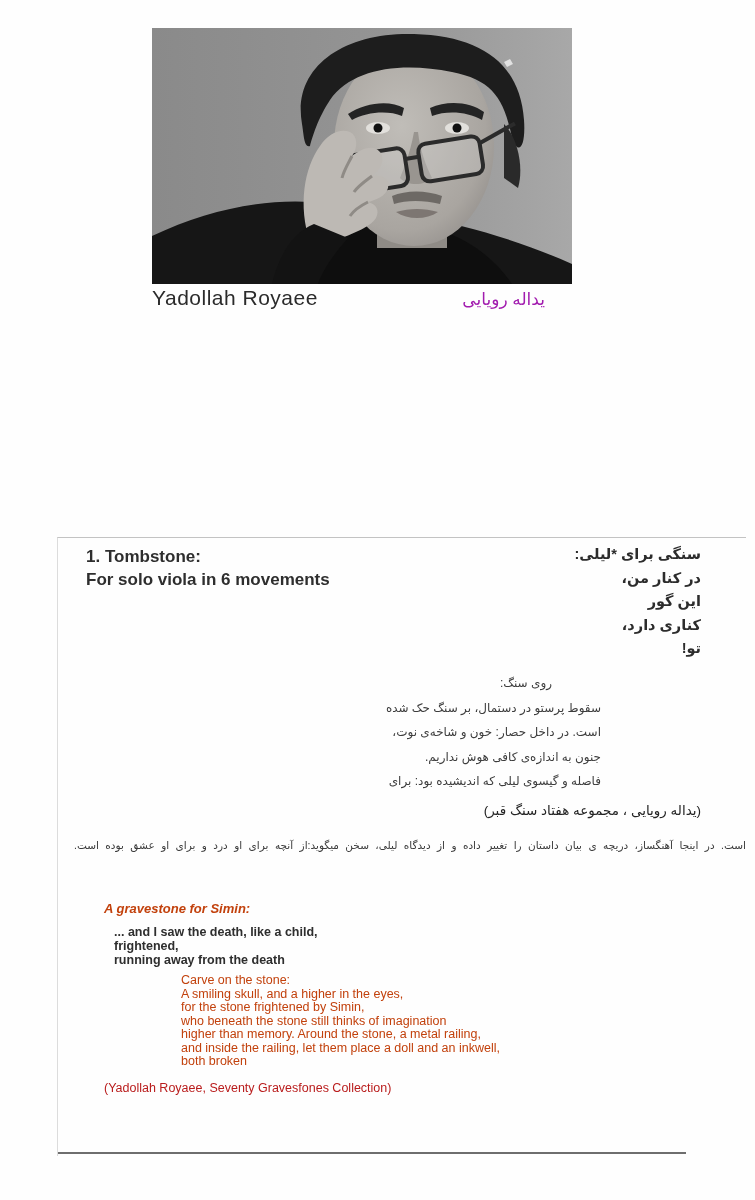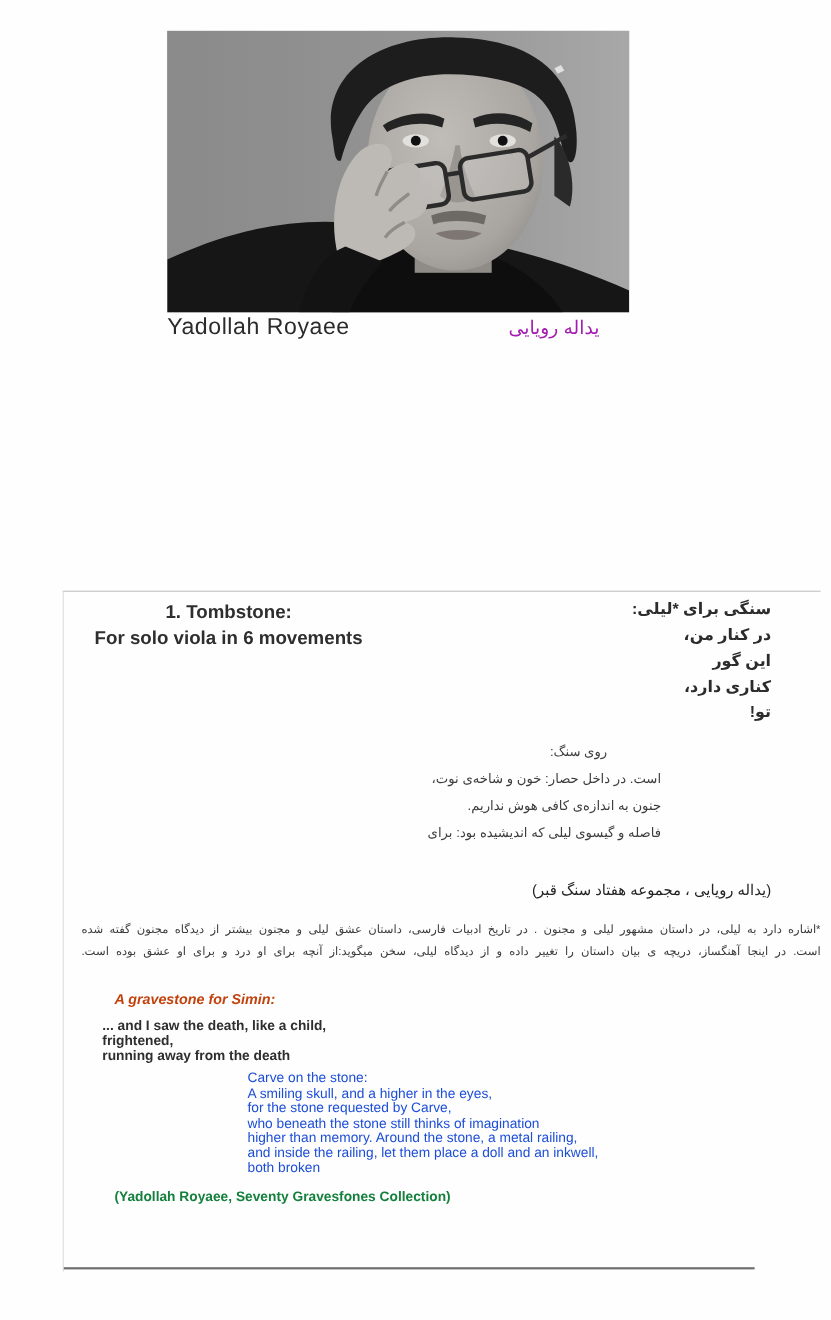--- a/index.html
+++ b/index.html
@@ -31,21 +31,21 @@
     left:57px;top:537px;width:688px;height:618px;
     border-top:1px solid #c3c3c3;
     border-left:1px solid #dcdcdc;
     background:#fefefe;
   }
   .card-bottom-line{
     left:0;top:614px;width:628px;height:2px;background:#6e6e6e;
   }
 
   .title-en{
-    left:28px;top:7px;font-size:17px;font-weight:bold;color:#2e2e2e;line-height:23px;text-align:center;
+    left:28px;top:7px;font-size:17px;font-weight:bold;color:#2e2e2e;line-height:23px;
   }
 
   .fa-header{
     right:45px;top:5px;direction:rtl;text-align:right;
     font-size:14.5px;font-weight:bold;color:#2c2c2c;line-height:23.5px;
   }
 
   .fa-poem{
     right:145px;top:133px;width:250px;direction:rtl;text-align:right;
     font-size:12px;color:#3d3d3d;line-height:24.5px;
@@ -60,27 +60,27 @@
   .footnote{
     left:16px;top:297px;width:672px;direction:rtl;
     font-size:10.5px;color:#3a3a3a;line-height:20px;
   }
   .footnote .fn-line{text-align:justify;text-align-last:justify;white-space:nowrap;overflow:hidden;}
 
   .en-poem-heading{
     left:46px;top:363px;font-size:13px;font-weight:bold;font-style:italic;color:#c2410c;
   }
   .en-poem-intro{
-    left:35px;top:387px;font-size:12.5px;font-weight:bold;color:#2e2e2e;line-height:14px;
+    left:56px;top:387px;font-size:12.5px;font-weight:bold;color:#2e2e2e;line-height:14px;
   }
   .en-poem-body{
-    left:123px;top:436px;font-size:12.5px;color:#1d4ed8;line-height:13.5px;margin-left:44px;
+    left:123px;top:436px;font-size:12.5px;color:#c2410c;line-height:13.5px;
   }
   .en-attribution{
-    left:46px;top:543px;font-size:12.5px;color:#15803d;font-weight:bold;
+    left:46px;top:543px;font-size:12.5px;color:#b91c1c;
   }
 </style>
 </head>
 <body>
 
 <div class="abs photo">
   <svg width="420" height="256" viewBox="0 0 420 256" xmlns="http://www.w3.org/2000/svg">
     <defs>
       <linearGradient id="bg" x1="0" y1="0" x2="1" y2="0">
         <stop offset="0" stop-color="#8a8a8a"></stop>
@@ -148,44 +148,44 @@
   <div class="abs fa-header">
     <div>سنگی برای *لیلی:</div>
     <div>در کنار من،</div>
     <div>این گور</div>
     <div>کناری دارد،</div>
     <div>تو!</div>
   </div>
 
   <div class="abs fa-poem">
     <div class="poem-heading">روی سنگ:</div>
+    <div>سقوط پرستو در دستمال، بر سنگ حک شده</div>
     <div>است. در داخل حصار: خون و شاخه‌ی نوت،</div>
     <div>جنون به اندازه‌ی کافی هوش نداریم.</div>
     <div>فاصله و گیسوی لیلی که اندیشیده بود: برای</div>
   </div>
 
   <div class="abs fa-attribution">(یداله رویایی ، مجموعه هفتاد سنگ قبر)</div>
 
   <div class="abs footnote">
-    <div class="fn-line">*اشاره دارد به لیلی، در داستان مشهور لیلی و مجنون . در تاریخ ادبیات فارسی، داستان عشق لیلی و مجنون بیشتر از دیدگاه مجنون گفته شده</div>
     <div class="fn-line">است. در اینجا آهنگساز، دریچه ی بیان داستان را تغییر داده و از دیدگاه لیلی، سخن میگوید:از آنچه برای او درد و برای او عشق بوده است.</div>
   </div>
 
   <div class="abs en-poem-heading">A gravestone for Simin:</div>
 
   <div class="abs en-poem-intro">
     <div>... and I saw the death, like a child,</div>
     <div>frightened,</div>
     <div>running away from the death</div>
   </div>
 
   <div class="abs en-poem-body">
     <div>Carve on the stone:</div>
     <div>A smiling skull, and a higher in the eyes,</div>
-    <div>for the stone requested by Carve,</div>
+    <div>for the stone frightened by Simin,</div>
     <div>who beneath the stone still thinks of imagination</div>
     <div>higher than memory. Around the stone, a metal railing,</div>
     <div>and inside the railing, let them place a doll and an inkwell,</div>
     <div>both broken</div>
   </div>
 
   <div class="abs en-attribution">(Yadollah Royaee, Seventy Gravesfones Collection)</div>
 
   <div class="abs card-bottom-line"></div>
 </div>

